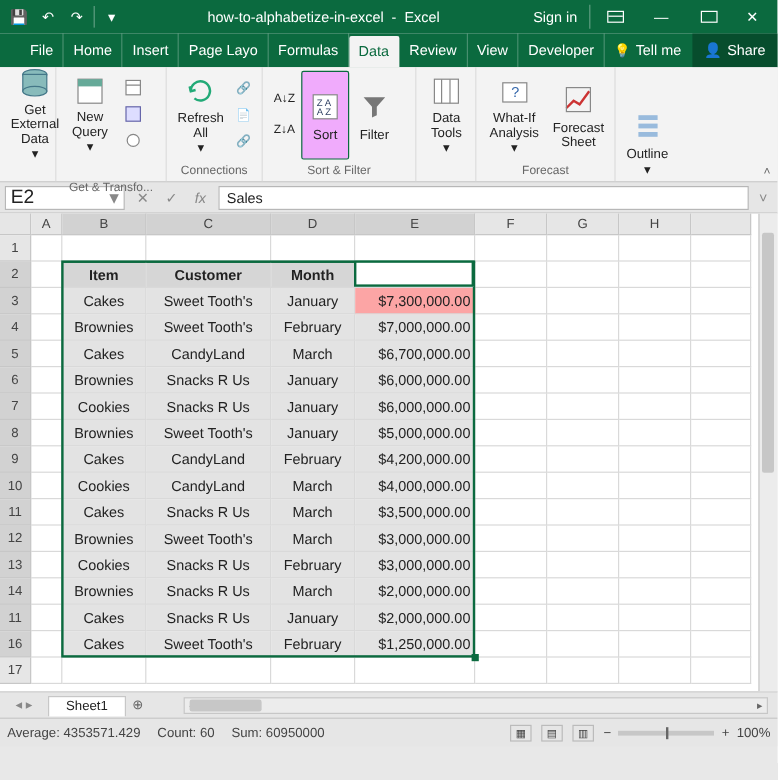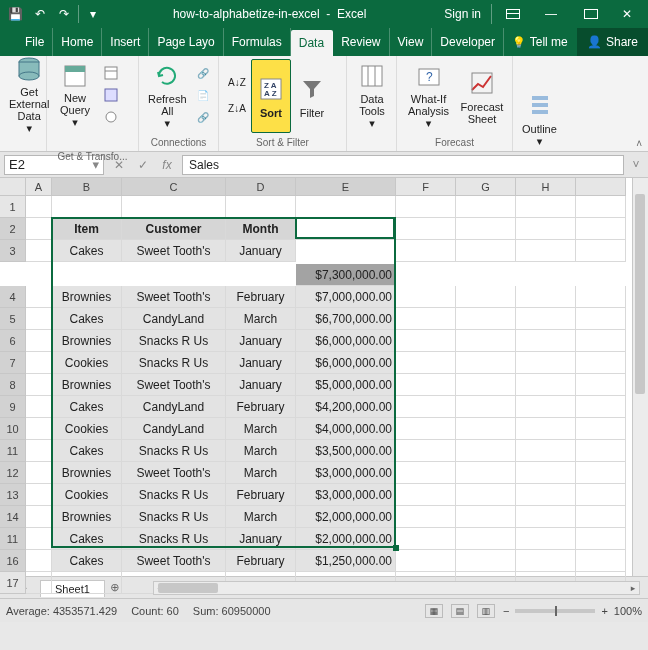--- a/index.html
+++ b/index.html
@@ -25,28 +25,28 @@
   .tell-icon::before { content: "💡"; font-size: 11px; margin-right: 4px; }
   .share { margin-left: auto; background: #074d2d; padding: 0 10px; display: flex; align-items: center; gap: 4px; cursor:pointer; }
 
   
   .ribbon { background: #f3f3f3; border-bottom: 1px solid #c7c7c7; height: 96px; display: flex; position: relative; }
   .rgroup { display: flex; flex-direction: column; height: 100%; border-right: 1px solid #dcdcdc; }
   .rgroup .body { flex: 1; display: flex; align-items: center; padding: 2px 4px 0 4px; }
   .rgroup .lbl { font-size: 10px; text-align: center; color: #666; height: 18px; display: flex; align-items: center; justify-content: center; }
   .bigbtn { display: flex; flex-direction: column; align-items: center; justify-content: center; padding: 2px 4px; border: 1px solid transparent; border-radius: 2px; cursor: pointer; font-size: 11px; text-align: center; height: 74px; }
   .bigbtn .ic { width: 32px; height: 32px; margin-bottom: 2px; display:flex;align-items:center;justify-content:center; }
-  .bigbtn.highlight { border: 1px solid #0b6a3f; background: #fde047; font-weight: bold; }
+  .bigbtn.highlight { border: 1px solid #0b6a3f; background: #f0abfc; }
   .smallcol { display: flex; flex-direction: column; gap: 2px; justify-content: center; padding: 0 2px; }
   .smallbtn { width: 20px; height: 20px; border: 1px solid transparent; display:flex;align-items:center;justify-content:center; font-size:10px; cursor:pointer;}
   .collapse { position: absolute; right: 6px; bottom: 2px; font-size: 10px; color: #666; cursor:pointer;}
 
   
   .fxrow { height: 26px; display: flex; align-items: center; background: #e6e6e6; border-bottom: 1px solid #c7c7c7; gap: 4px; padding: 0 4px; }
-  .namebox { width: 100px; background: #fff; border: 1px solid #b7b7b7; height: 20px; padding: 0 4px; font-size: 13px; display:flex;align-items:center;}
+  .namebox { width: 100px; background: #fff; border: 1px solid #b7b7b7; height: 20px; padding: 0 4px; font-size: 16px; display:flex;align-items:center;}
   .fxbtns { display: flex; gap: 2px; }
   .fxbtns .fxb { width: 22px; height: 20px; display:flex;align-items:center;justify-content:center; color:#888; cursor:pointer;}
   .fxbar { flex: 1; background: #fff; border: 1px solid #b7b7b7; height: 20px; padding: 0 6px; font-size: 12px; display:flex;align-items:center;}
   .fxexp { width: 16px; text-align: center; color:#888; cursor:pointer;}
 
   
   .gridwrap { position: relative; flex: 1; display: flex; flex-direction: column; height: 398px; background: #fff;}
   .sheet { display: grid; grid-template-columns: 26px 26px 70px 104px 70px 100px 60px 60px 60px 50px; }
   .hdr { background: #e6e6e6; border-right: 1px solid #c7c7c7; border-bottom: 1px solid #c7c7c7; font-size: 11px; color:#444; display:flex; align-items:center; justify-content:center; height:18px; cursor:pointer;}
   .hdr.sel { background: #d2d2d2; }
@@ -329,21 +329,21 @@
       <div class="cell hdrcell" style="background: rgb(214, 214, 214);">Sales</div>
       <div class="cell"></div>
       <div class="cell"></div>
       <div class="cell"></div>
       <div class="cell"></div>
       <div class="rowhdr sel">3</div>
       <div class="cell"></div>
       <div class="cell c" style="background: rgb(227, 227, 227);">Cakes</div>
       <div class="cell c" style="background: rgb(227, 227, 227);">Sweet Tooth's</div>
       <div class="cell c" style="background: rgb(227, 227, 227);">January</div>
-      <div class="cell r" style="background: #a3a3a3; margin-top: 24px;">$7,300,000.00</div>
+      <div class="cell r" style="background: #fca5a5;">$7,300,000.00</div>
       <div class="cell"></div>
       <div class="cell"></div>
       <div class="cell"></div>
       <div class="cell"></div>
       <div class="rowhdr sel">4</div>
       <div class="cell"></div>
       <div class="cell c" style="background: rgb(227, 227, 227);">Brownies</div>
       <div class="cell c" style="background: rgb(227, 227, 227);">Sweet Tooth's</div>
       <div class="cell c" style="background: rgb(227, 227, 227);">February</div>
       <div class="cell r" style="background: rgb(227, 227, 227);">$7,000,000.00</div>

